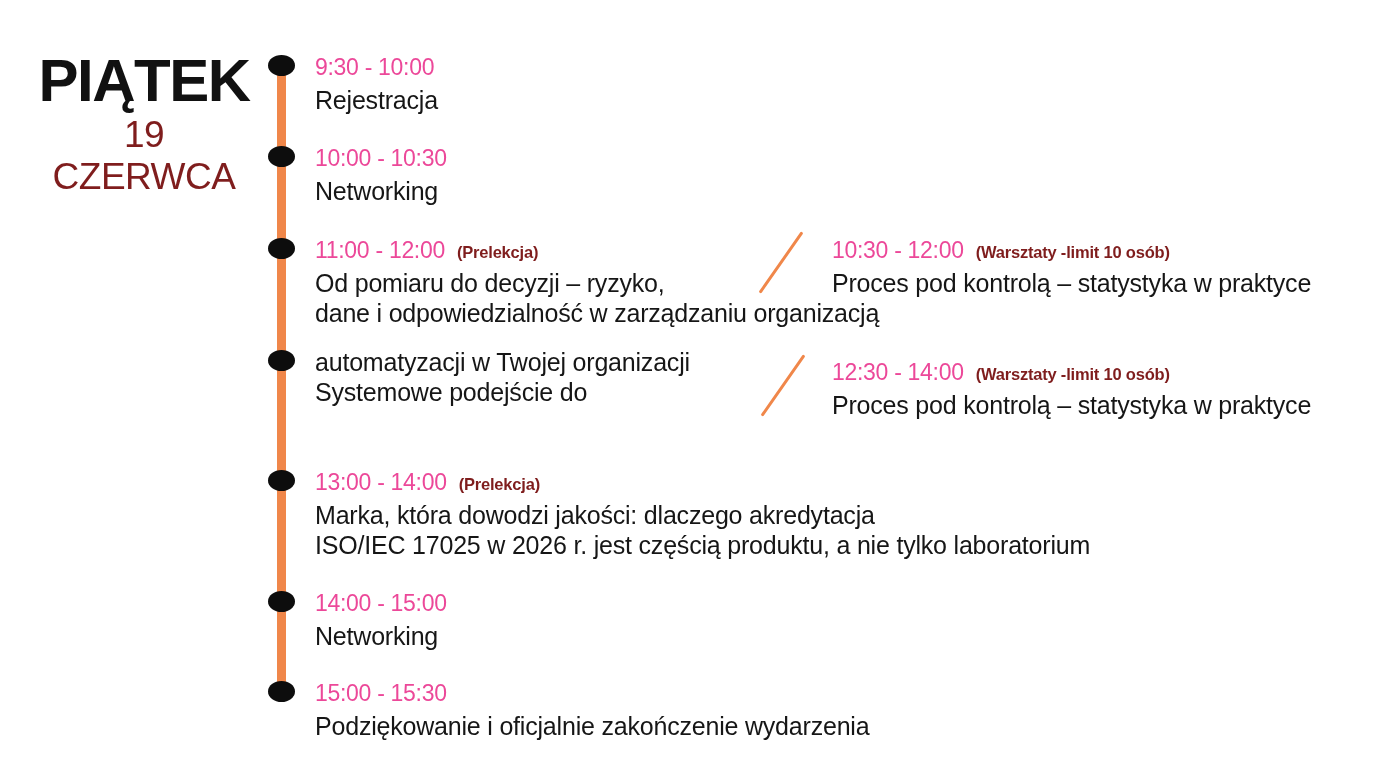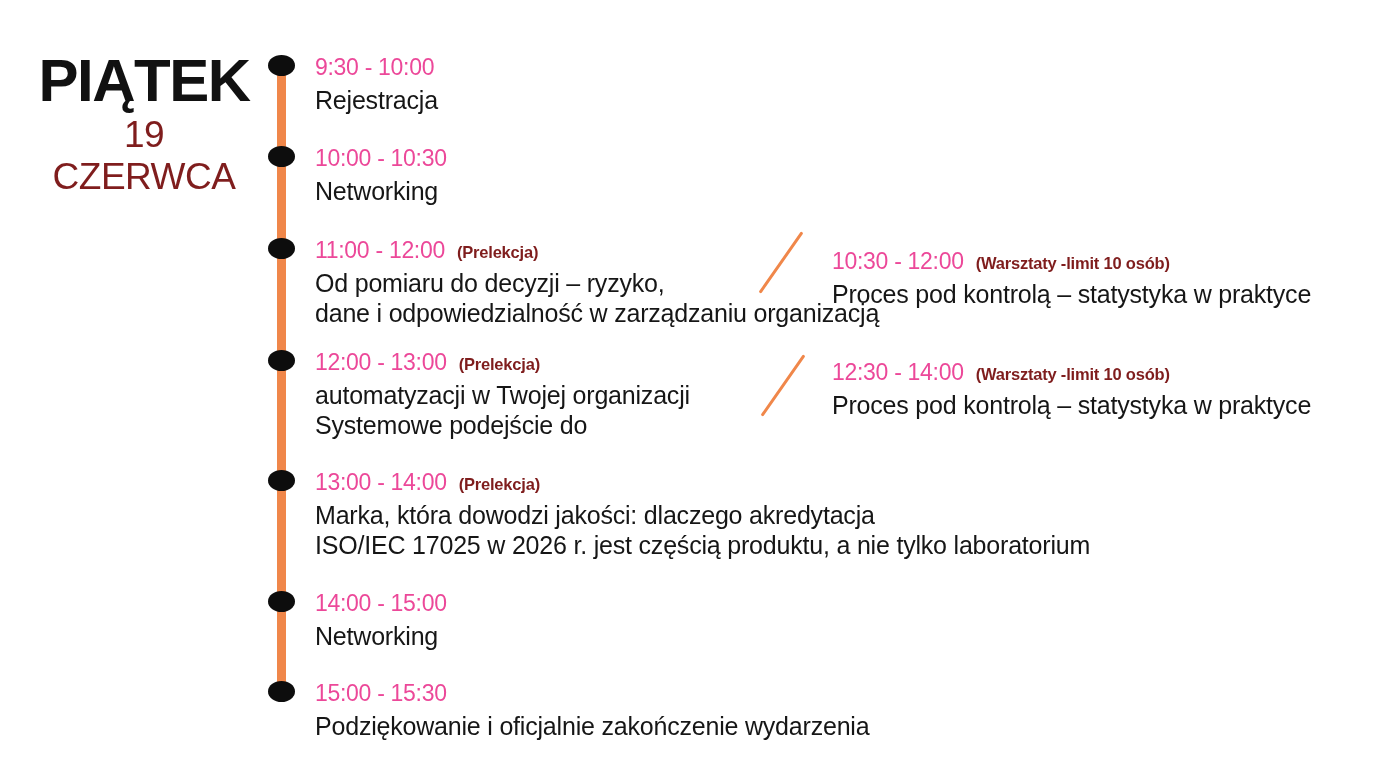--- a/index.html
+++ b/index.html
@@ -104,21 +104,21 @@
   .s5 { top: 459px; }
   .s6 { top: 580px; }
   .s7 { top: 670px; }
 
   
   .workshop {
     position: absolute;
     left: 832px;
     white-space: nowrap;
   }
-  .w1 { top: 238px; }
+  .w1 { top: 227px; }
   .w2 { top: 349px; }
 
   
   .slash {
     position: absolute;
     width: 74px;
     height: 3px;
     background: #F0874A;
     border-radius: 2px;
     transform: rotate(-55deg);
@@ -161,23 +161,20 @@
 
   <div class="session s3">
     <div class="time-row">
       <span class="session-time">11:00 - 12:00</span><span class="session-tag">(Prelekcja)</span>
     </div>
     <div class="session-line">Od pomiaru do decyzji – ryzyko,</div>
     <div class="session-line">dane i odpowiedzialność w zarządzaniu organizacją</div>
   </div>
 
   <div class="session s4">
-    <div class="time-row">
-      <span class="session-time">12:00 - 13:00</span><span class="session-tag">(Prelekcja)</span>
-    </div>
     <div class="session-line">automatyzacji w Twojej organizacji</div>
     <div class="session-line">Systemowe podejście do</div>
   </div>
 
   <div class="session s5">
     <div class="time-row">
       <span class="session-time">13:00 - 14:00</span><span class="session-tag">(Prelekcja)</span>
     </div>
     <div class="session-line">Marka, która dowodzi jakości: dlaczego akredytacja</div>
     <div class="session-line">ISO/IEC 17025 w 2026 r. jest częścią produktu, a nie tylko laboratorium</div>

